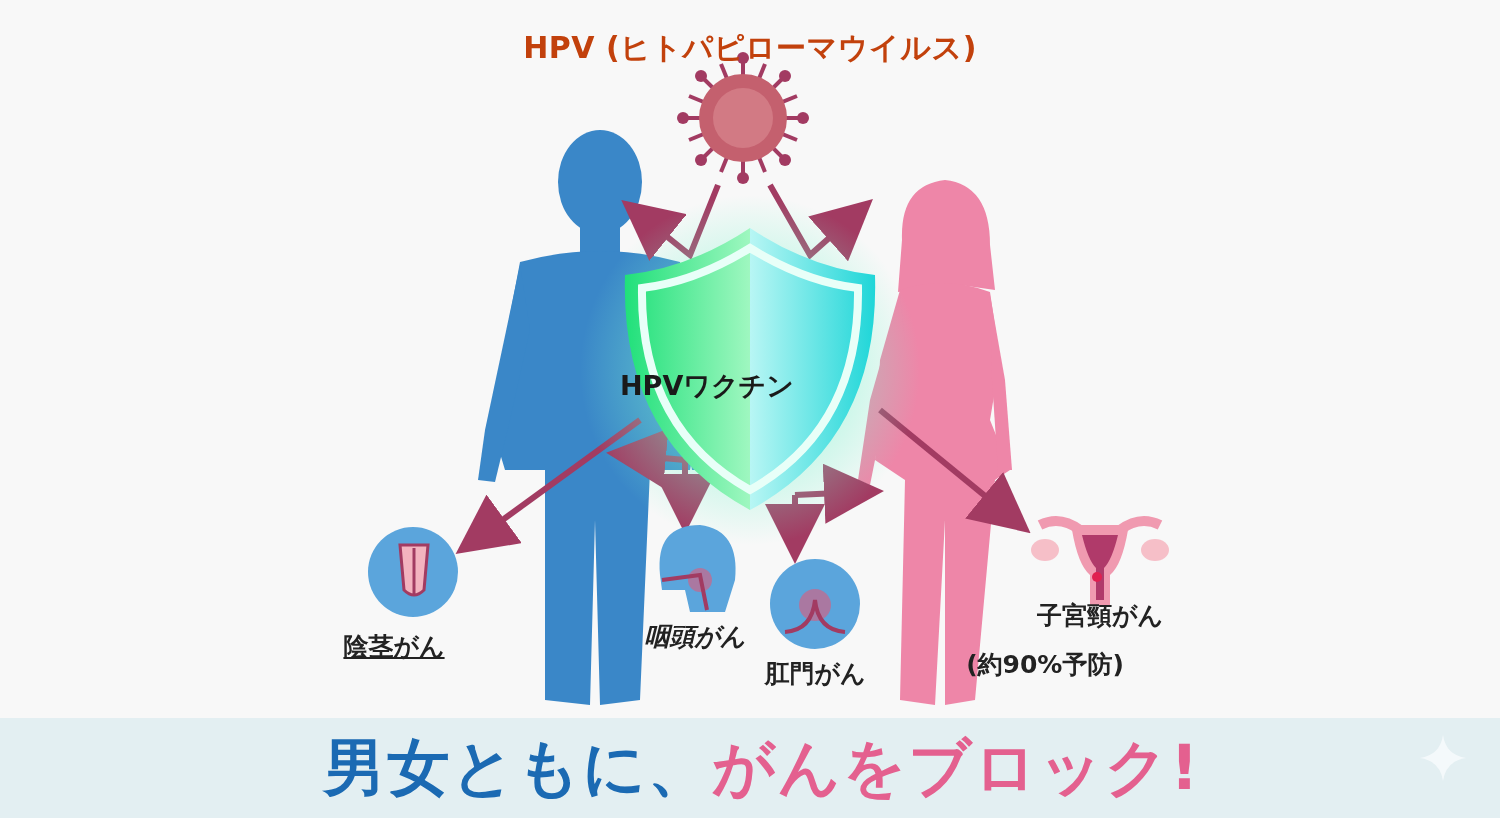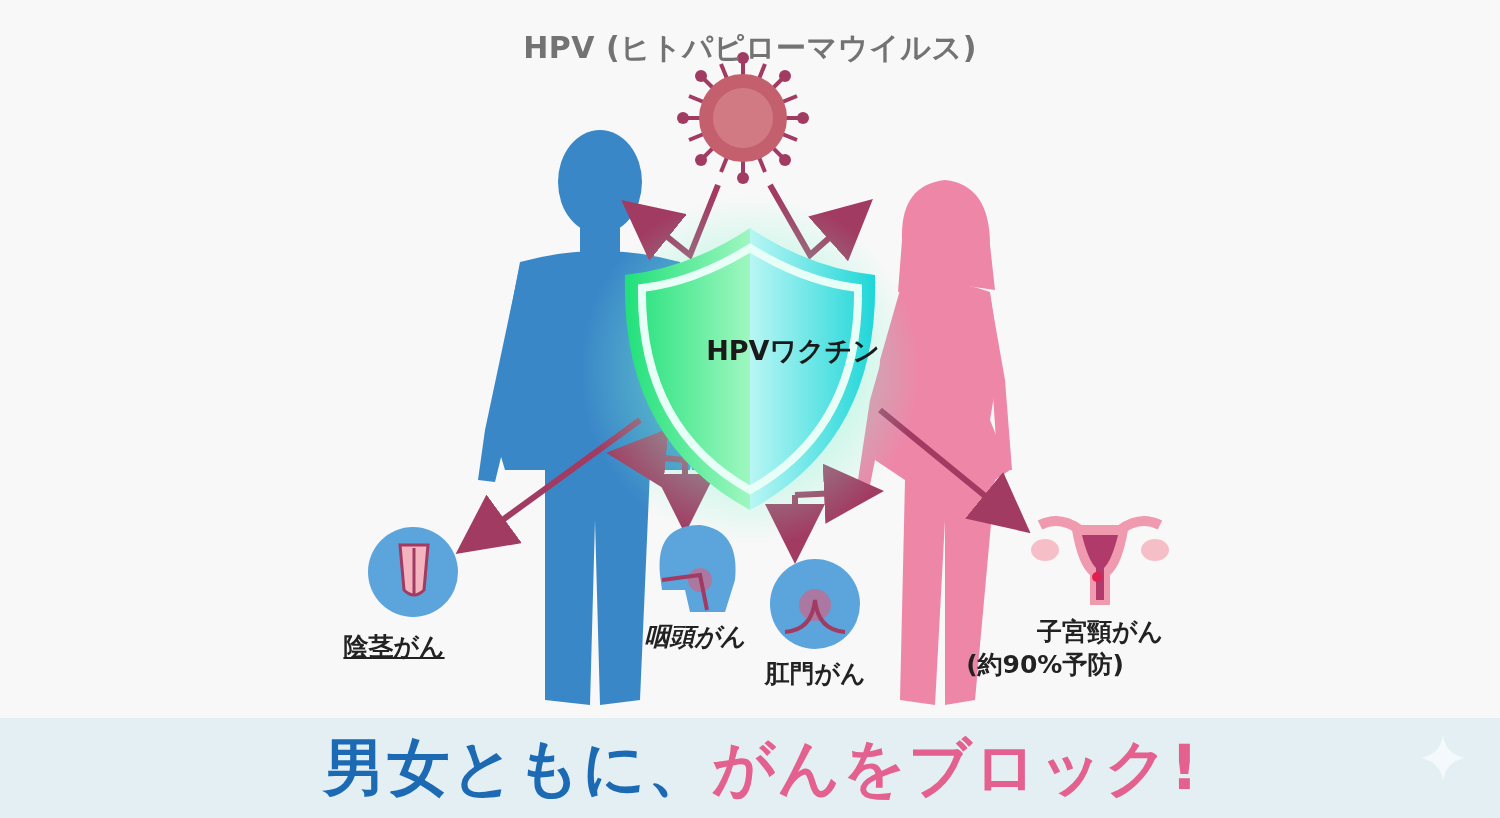--- a/index.html
+++ b/index.html
@@ -1,19 +1,19 @@
 <!DOCTYPE html>
 <html><head>
 <meta charset="utf-8">
 <style>
   html,body{margin:0;padding:0;}
   body{width:1500px;height:818px;overflow:hidden;background:#f8f8f8;font-family:"DejaVu Sans","Liberation Sans",sans-serif;position:relative;}
   .abs{position:absolute;}
-  .title{left:0;top:28px;width:1500px;text-align:center;font-size:30px;color:#737373;font-weight:bold;letter-spacing:0.5px;}
-  .shield-label{left:620px;top:333px;width:260px;text-align:right;font-size:27px;font-weight:bold;color:#1a1a1a;}
+  .title{left:0;top:28px;width:1500px;text-align:center;font-size:30px;color:#c2410c;font-weight:bold;letter-spacing:0.5px;}
+  .shield-label{left:620px;top:368px;width:260px;text-align:left;font-size:27px;font-weight:bold;color:#1a1a1a;}
   .lbl{font-size:25px;font-weight:bold;color:#222;text-align:center;white-space:nowrap;}
   .banner{left:0;top:718px;width:1500px;height:100px;background:#e3eff2;}
   .banner-text{left:0;top:726px;width:1500px;text-align:center;font-size:62px;font-weight:bold;letter-spacing:2px;padding-left:12px;}
   .blue-t{color:#1b6ab3;}
   .pink-t{color:#e4608f;}
 </style>
 </head>
 <body>
 
 <svg class="abs" style="left:0;top:0" width="1500" height="818">
@@ -120,21 +120,21 @@
     <circle cx="1097" cy="577" r="5" fill="#e02050"></circle>
   </g>
 </svg>
 
 <div class="abs title">HPV (ヒトパピローマウイルス)</div>
 <div class="abs shield-label">HPVワクチン</div>
 
 <div class="abs lbl" style="left:334px;top:630px;width:120px;text-decoration:underline;">陰茎がん</div>
 <div class="abs lbl" style="left:635px;top:620px;width:120px;font-style:italic;">咽頭がん</div>
 <div class="abs lbl" style="left:755px;top:657px;width:120px;font-family:Liberation Mono, monospace;">肛門がん</div>
-<div class="abs lbl" style="left:1020px;top:615px;width:160px;">子宮頸がん</div>
+<div class="abs lbl" style="left:1020px;top:599px;width:160px;">子宮頸がん</div>
 <div class="abs lbl" style="left:950px;top:648px;width:190px;">(約90%予防)</div>
 
 <div class="abs banner"></div>
 <div class="abs banner-text">
   <span class="blue-t">男女ともに、</span><span class="pink-t">がんをブロック!</span>
 </div>
 <svg class="abs" style="left:1418px;top:733px" width="50" height="50">
   <path d="M25,2 Q28,22 48,25 Q28,28 25,48 Q22,28 2,25 Q22,22 25,2 Z" fill="#f4f9fb"></path>
 </svg>
 

